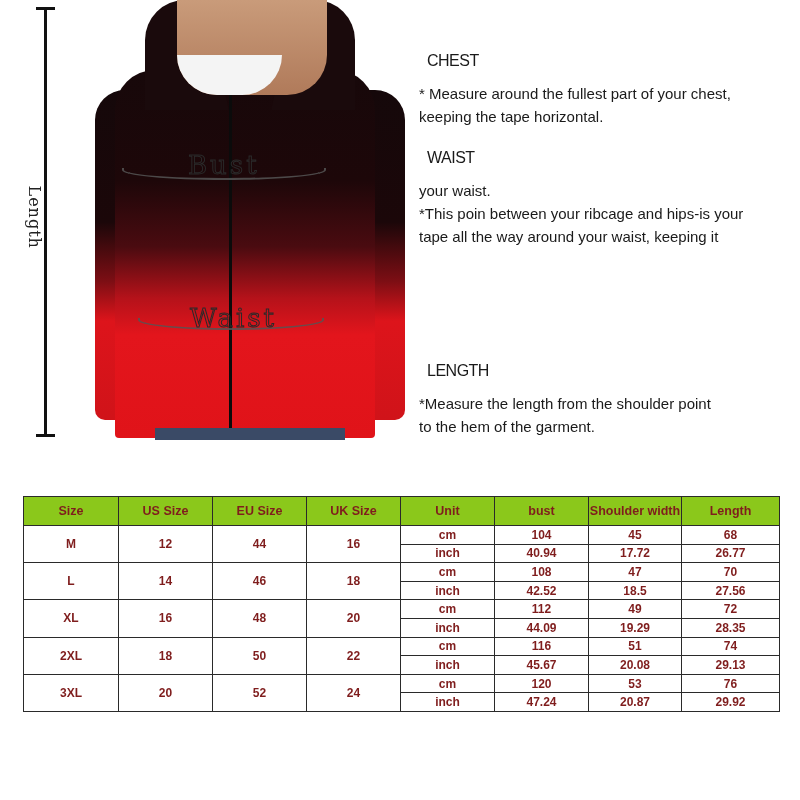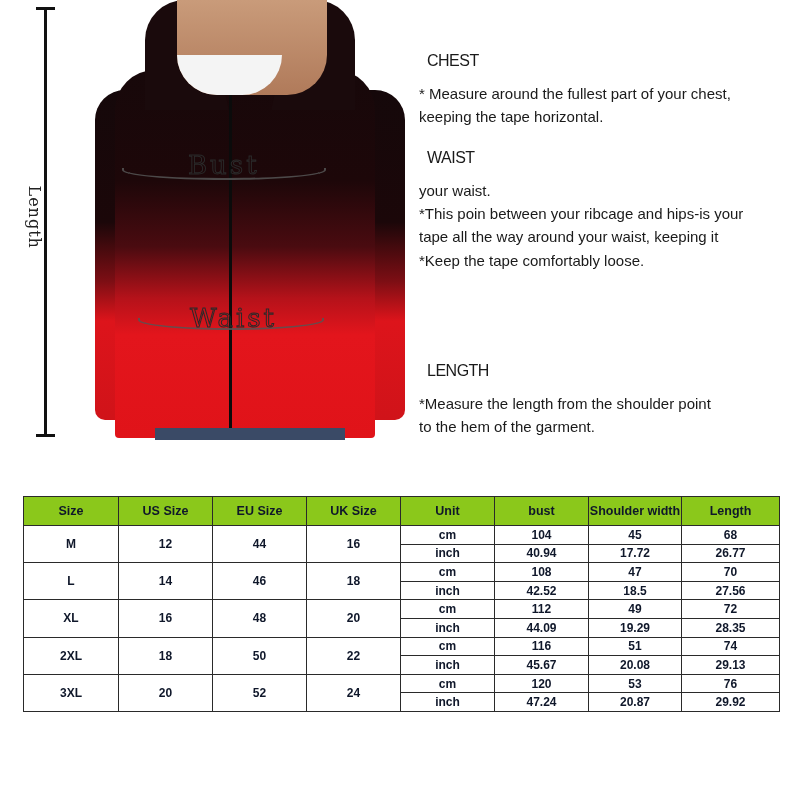--- a/index.html
+++ b/index.html
@@ -31,21 +31,21 @@
 
   
   .guide { position:absolute; left:419px; top:40px; width:375px; color:#1a1a1a; }
   .guide h2 { margin:8px; font-weight:normal; font-size:16px; letter-spacing:-0.5px; line-height:26px; }
   .guide p { margin:0; font-size:15px; line-height:23.2px; }
   .sec-chest { position:absolute; top:0; }
   .sec-waist { position:absolute; top:97px; }
   .sec-length { position:absolute; top:310px; }
 
   
-  .size-table { position:absolute; left:23px; top:496px; border-collapse:collapse; font-family:"Liberation Sans", sans-serif; font-weight:bold; font-size:12px; color:#0f172a;padding-left:12px; }
+  .size-table { position:absolute; left:23px; top:496px; border-collapse:collapse; font-family:"Liberation Sans", sans-serif; font-weight:bold; font-size:12px; color:#7f1d1d;padding-left:12px; }
   .size-table td, .size-table th { border:1.5px solid #2a2a2a; text-align:center; padding:0; }
   .size-table th { background:#8bc81b; height:28px; font-size:12.5px; }
   .size-table td.sub { height:17.6px; }
   .col-size { width:94px; } .col-us { width:93px; } .col-eu { width:93px; } .col-uk { width:93px; }
   .col-unit { width:93px; } .col-bust { width:93px; } .col-sw { width:92px; } .col-len { width:97px; }
 </style>
 </head>
 <body>
 
 <div class="photo">
@@ -75,21 +75,20 @@
   <div class="sec-chest">
     <h2>CHEST</h2>
     <p>* Measure around the fullest part of your chest,</p>
     <p>keeping the tape horizontal.</p>
   </div>
   <div class="sec-waist">
     <h2>WAIST</h2>
     <p>your waist.</p>
     <p>*This poin between your ribcage and hips-is your</p>
     <p>tape all the way around your waist, keeping it</p>
-    <p>*Keep the tape comfortably loose.</p>
   </div>
   <div class="sec-length">
     <h2>LENGTH</h2>
     <p>*Measure the length from the shoulder point</p>
     <p>to the hem of the garment.</p>
   </div>
 </div>
 
 <table class="size-table">
   <thead>

